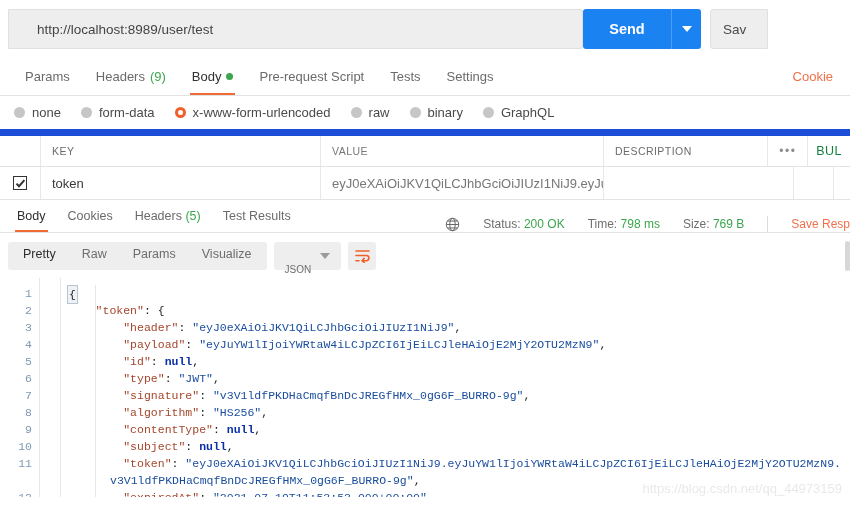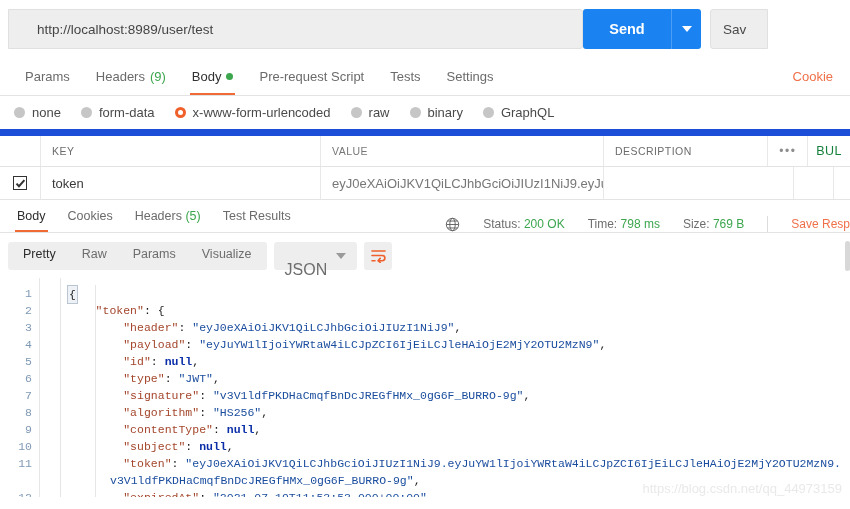--- a/index.html
+++ b/index.html
@@ -204,21 +204,21 @@
     padding: 0 13px; height: 24px;
     display: flex; align-items: center; cursor: pointer;
     border-radius: 2px;
   }
   .view-btn.active { color: #2c2c2c; }
   .fmt-group {
     display: flex; align-items: center; gap: 9px;
     background: #eeeeee; border-radius: 3px;
     height: 28px; padding: 0 11px; cursor: pointer;
   }
-  .fmt-label { font-size: 16px; color: #6d6d6d; margin-top: 28px; }
+  .fmt-label { font-size: 10px; color: #6d6d6d; margin-top: 28px; }
   .wrap-btn {
     width: 28px; height: 28px; background: #eeeeee;
     border-radius: 3px; display: flex; align-items: center;
     justify-content: center; cursor: pointer;
   }
 
   
   .code-area {
     position: relative;
     display: flex;

